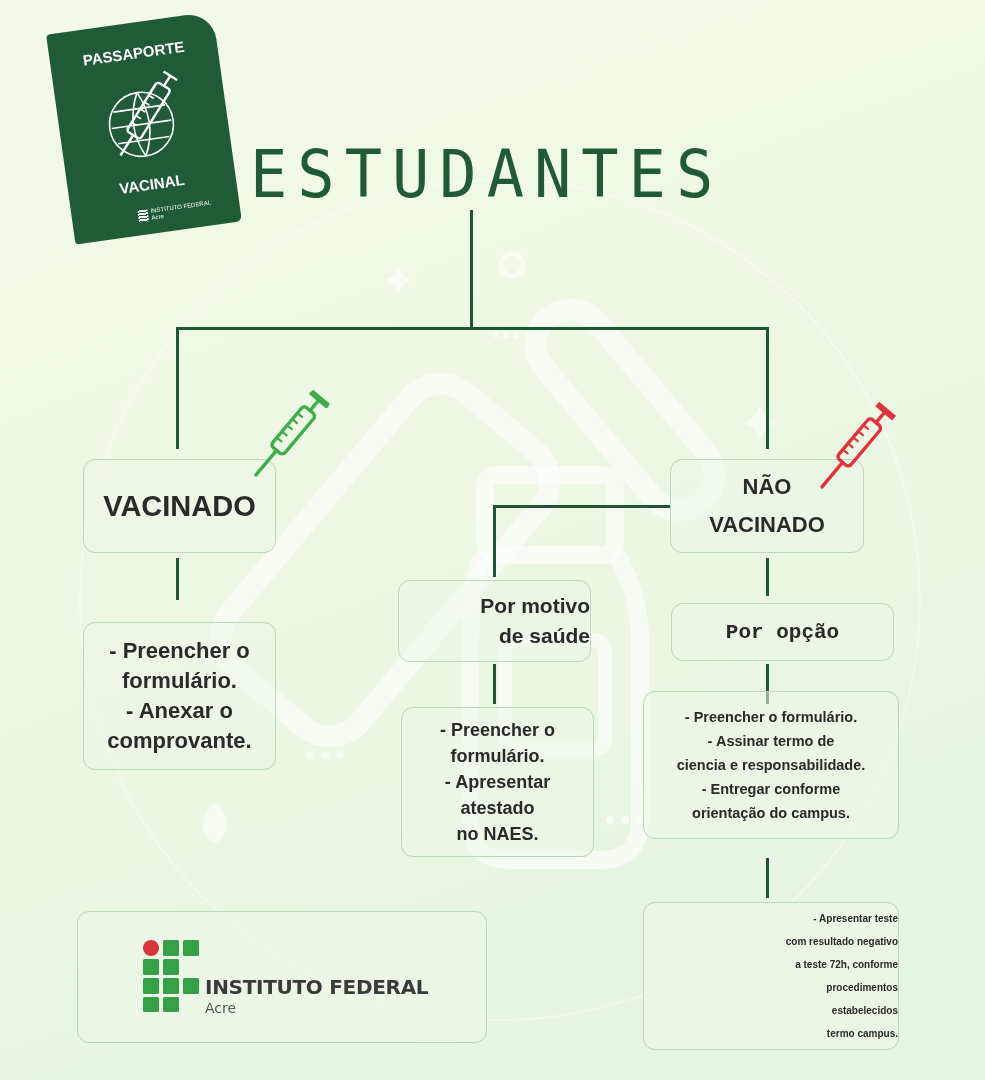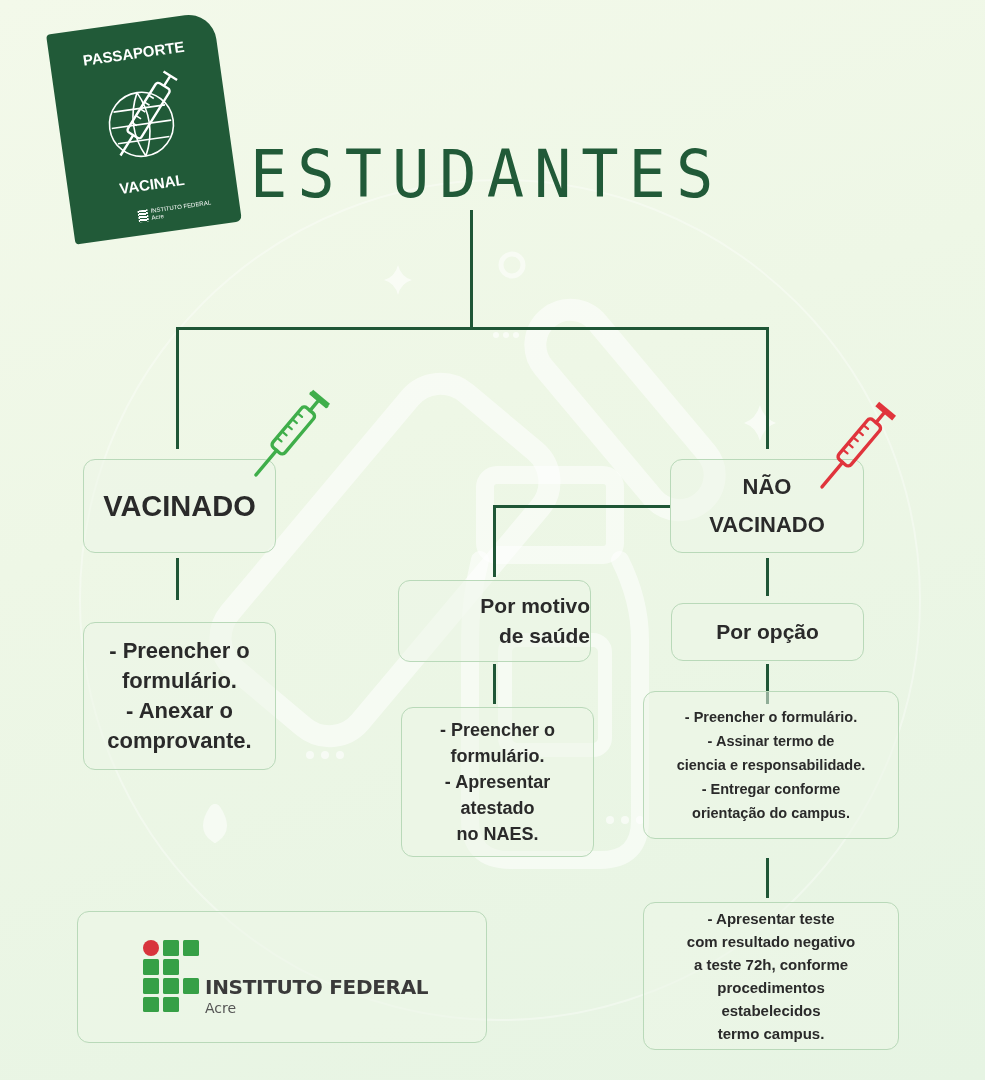--- a/index.html
+++ b/index.html
@@ -138,31 +138,31 @@
   <span>de saúde</span>
 </div>
 <div class="box" style="left:401px;top:707px;width:193px;height:150px;font-size:18px;line-height:26px;">
   <span>- Preencher o</span>
   <span>formulário.</span>
   <span>- Apresentar</span>
   <span>atestado</span>
   <span>no NAES.</span>
 </div>
 
-<div class="box" style="left:671px;top:603px;width:193px;height:58px;font-size:21px;">
+<div class="box" style="left:671px;top:603px;width:223px;height:58px;font-size:21px;font-family:Liberation Mono, monospace;">
   <span>Por opção</span>
 </div>
 <div class="box" style="left:643px;top:691px;width:256px;height:148px;font-size:14.5px;line-height:24px;">
   <span>- Preencher o formulário.</span>
   <span>- Assinar termo de</span>
   <span>ciencia e responsabilidade.</span>
   <span>- Entregar conforme</span>
   <span>orientação do campus.</span>
 </div>
-<div class="box" style="left:643px;top:902px;width:256px;height:148px;font-size:15px;line-height:23px;">
+<div class="box" style="left:643px;top:902px;width:256px;height:148px;font-size:10px;line-height:23px;align-items:flex-end;">
   <span>- Apresentar teste</span>
   <span>com resultado negativo</span>
   <span>a teste 72h, conforme</span>
   <span>procedimentos</span>
   <span>estabelecidos</span>
   <span>termo campus.</span>
 </div>
 
 <div class="box" style="left:77px;top:911px;width:410px;height:132px;">
   <div style="position:absolute;left:65px;top:28px;">

